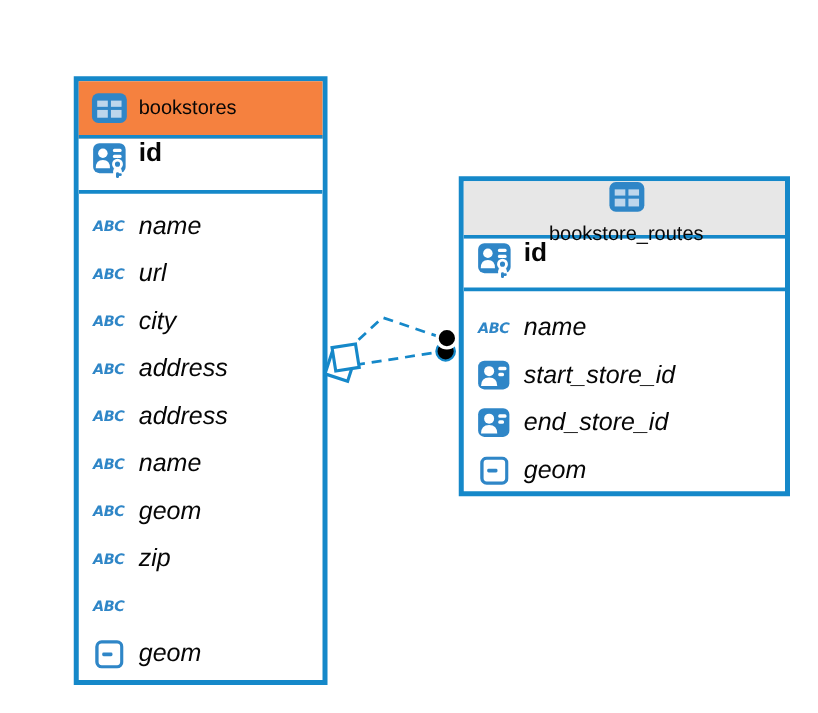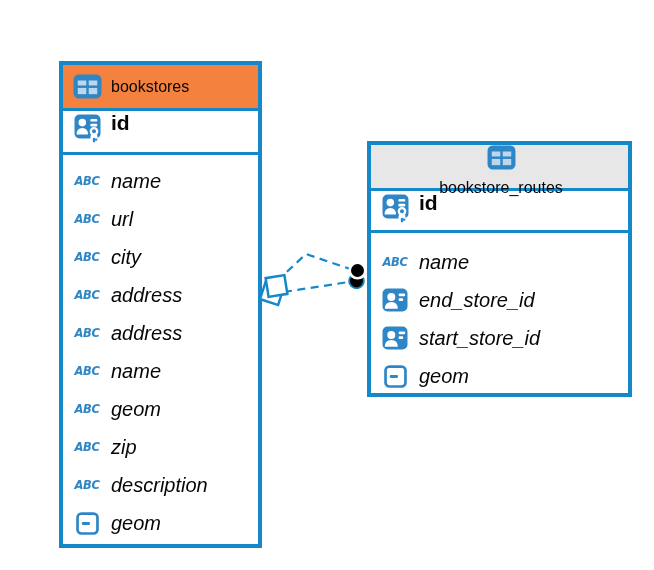--- a/index.html
+++ b/index.html
@@ -180,21 +180,20 @@
       <div class="row">
         <span class="icn-box">
             <span class="abc">ABC</span>
           </span>
         <span>zip</span>
       </div>
       <div class="row">
         <span class="icn-box">
             <span class="abc">ABC</span>
           </span>
-        <span>description</span>
       </div>
       <div class="row">
         <span class="icn-box">
             <svg class="icn-geom">
               <use href="#sym-geom"></use>
             </svg>
           </span>
         <span>geom</span>
       </div>
     </div>
@@ -223,29 +222,29 @@
             <span class="abc">ABC</span>
           </span>
         <span>name</span>
       </div>
       <div class="row">
         <span class="icn-box">
             <svg class="icn-ref">
               <use href="#sym-ref"></use>
             </svg>
           </span>
-        <span>end_store_id</span>
+        <span>start_store_id</span>
       </div>
       <div class="row">
         <span class="icn-box">
             <svg class="icn-ref">
               <use href="#sym-ref"></use>
             </svg>
           </span>
-        <span>start_store_id</span>
+        <span>end_store_id</span>
       </div>
       <div class="row">
         <span class="icn-box">
             <svg class="icn-geom">
               <use href="#sym-geom"></use>
             </svg>
           </span>
         <span>geom</span>
       </div>
     </div>

